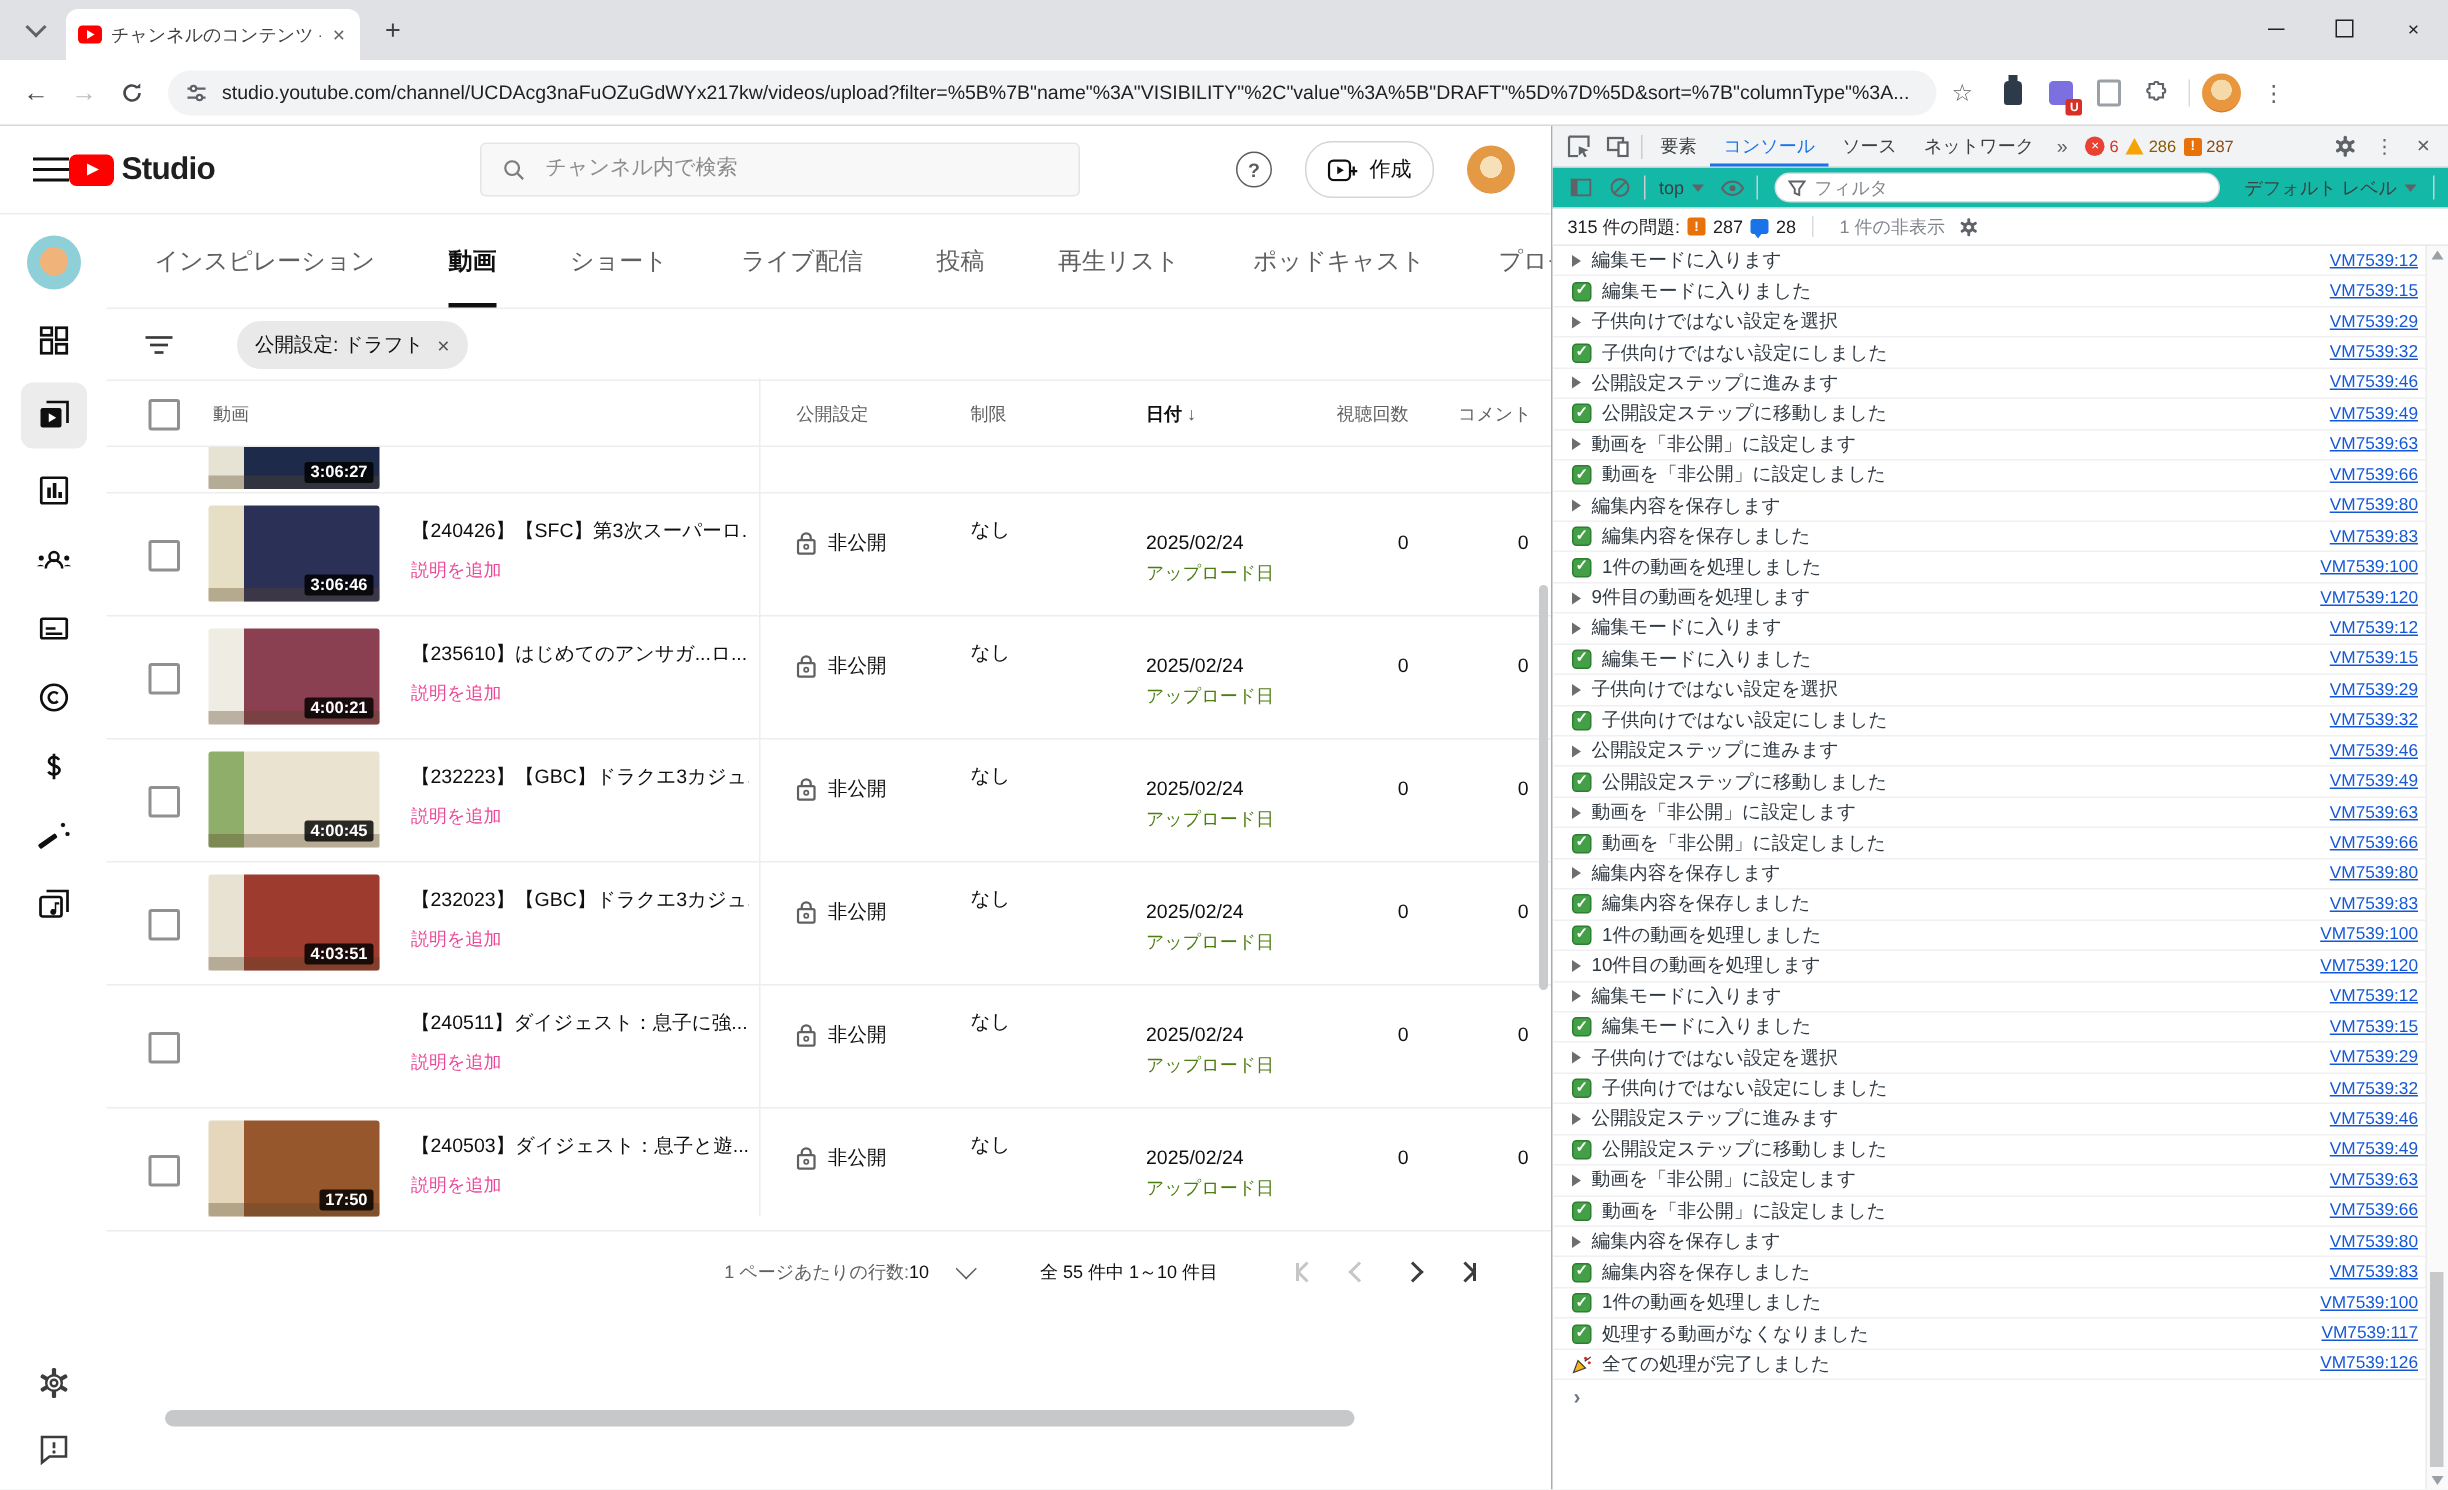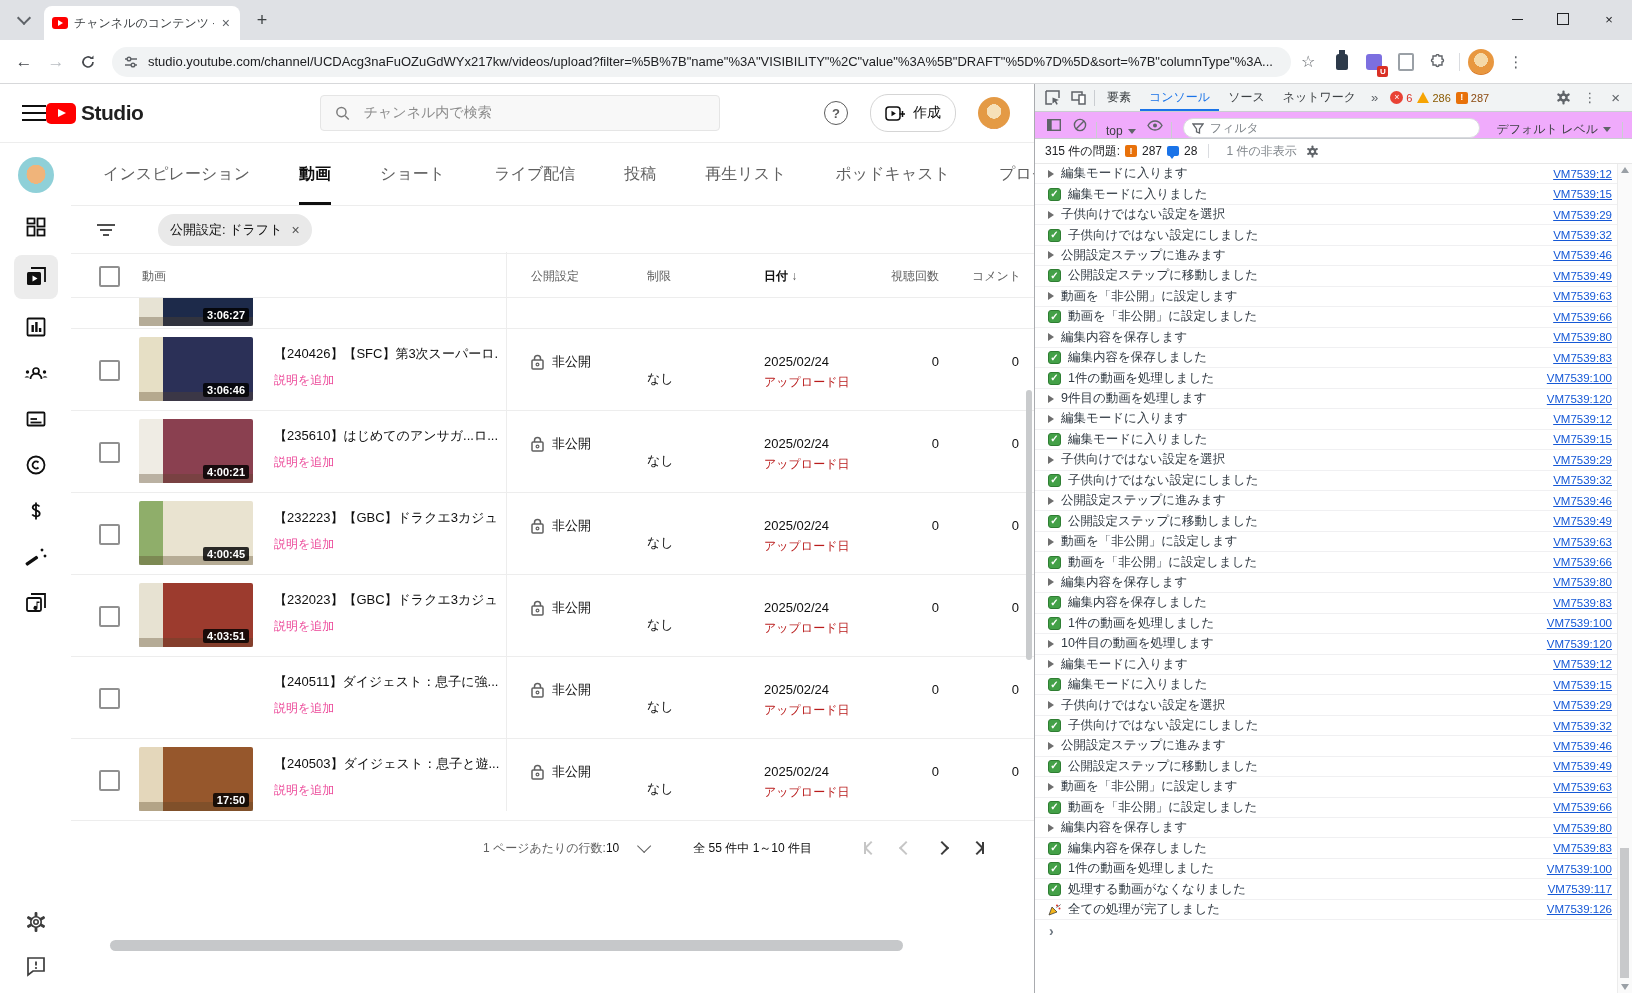--- a/index.html
+++ b/index.html
@@ -92,23 +92,23 @@
   .row-partial{position:relative;height:30px;border-bottom:1px solid #ededed;overflow:hidden;}
   .row .cb{position:absolute;left:28px;top:31px;}
   .thumb{position:absolute;left:68px;top:8px;width:114px;height:64px;border-radius:2px;background:linear-gradient(90deg,var(--tp,#ddd) 0 21%,var(--tb,#555) 21% 100%);}
   .thumb::after{content:"";position:absolute;left:0;bottom:0;width:100%;height:9px;background:rgba(90,70,40,.35);}
   .row-partial .thumb{top:-36px;}
   .dur{position:absolute;right:4px;bottom:4px;background:rgba(0,0,0,.82);color:#fff;font-size:11px;font-weight:bold;padding:1px 4px;border-radius:2px;z-index:2;}
   .cell-title{position:absolute;left:203px;top:16px;width:225px;}
   .vtitle{font-size:13px;color:#0f0f0f;white-space:nowrap;overflow:hidden;}
   .vdesc{font-size:12px;color:#ec4899;margin-top:9px;}
   .cell-vis{position:absolute;left:460px;top:24px;display:flex;align-items:center;gap:8px;font-size:13px;color:#0f0f0f;}
-  .cell-restr{position:absolute;left:576px;top:41px;font-size:13px;color:#0f0f0f;}
+  .cell-restr{position:absolute;left:576px;top:15px;font-size:13px;color:#0f0f0f;}
   .cell-date{position:absolute;left:693px;top:25px;font-size:13px;color:#0f0f0f;}
-  .date-sub{font-size:12px;color:#b91c1c;margin-top:5px;}
+  .date-sub{font-size:12px;color:#4d7c0f;margin-top:5px;}
   .cell-views{position:absolute;left:788px;top:25px;width:80px;text-align:right;font-size:13px;color:#0f0f0f;}
   .cell-comments{position:absolute;left:880px;top:25px;width:68px;text-align:right;font-size:13px;color:#0f0f0f;}
   .s-foot{height:54px;display:flex;align-items:center;justify-content:flex-end;font-size:12px;color:#0f0f0f;padding-right:38px;gap:0;}
   .foot-label{color:#606060;}
   .foot-val{}
   .foot-caret{margin-left:18px;width:9px;height:9px;border-right:1.6px solid #606060;border-bottom:1.6px solid #606060;transform:rotate(45deg) translateY(-3px);}
   .foot-range{margin-left:46px;}
   .pgnav{display:flex;align-items:center;margin-left:40px;gap:0;}
   .pgbtn{width:36px;height:24px;display:flex;align-items:center;justify-content:center;}
   .pg-ch{width:8px;height:8px;border-right:2px solid #3c3c3c;border-bottom:2px solid #3c3c3c;}
@@ -132,21 +132,21 @@
   .badge{display:flex;align-items:center;gap:3px;font-size:11px;white-space:nowrap;}
   .err-ico{width:13px;height:13px;border-radius:50%;background:#e94235;color:#fff;font-size:9px;display:flex;align-items:center;justify-content:center;line-height:1;}
   .badge.err{color:#d93025;}
   .warn-ico{width:0;height:0;border-left:6.5px solid transparent;border-right:6.5px solid transparent;border-bottom:11px solid #f6a404;position:relative;}
   .badge.warn{color:#8a5a00;}
   .iss-ico{width:12px;height:12px;border-radius:2px;background:#e8710a;color:#fff;font-size:9px;font-weight:bold;display:flex;align-items:center;justify-content:center;line-height:1;}
   .badge.iss{color:#8c4a10;}
   .dt-right{margin-left:auto;display:flex;align-items:center;}
   .dt-kebab{font-size:13px;color:#5f6368;padding:0 7px;}
   .dt-close{font-size:15px;color:#5f6368;padding:0 8px;}
-  .dt-bar2{height:26px;background:#f0abfc;border-bottom:1px solid #cacdd1;display:flex;align-items:flex-end;padding:0 6px;flex:0 0 auto;}
+  .dt-bar2{height:26px;background:#14b8a6;border-bottom:1px solid #cacdd1;display:flex;align-items:center;padding:0 6px;flex:0 0 auto;}
   .ctx{font-size:12px;color:#3c4043;display:flex;align-items:center;gap:5px;padding:0 6px;white-space:nowrap;}
   .caret-dn{width:0;height:0;border-left:4px solid transparent;border-right:4px solid transparent;border-top:5px solid #5f6368;}
   .filterbox{flex:1;height:18px;background:#fff;border:1px solid #d9dbdf;border-radius:10px;display:flex;align-items:center;padding:0 8px;gap:6px;margin:0 8px;min-width:0;}
   .filterbox span{font-size:12px;color:#80868b;white-space:nowrap;}
   .lvl{font-size:12px;color:#3c4043;display:flex;align-items:center;gap:5px;padding:0 8px;white-space:nowrap;}
   .dt-issues{height:24px;background:#fff;border-bottom:1px solid #e8e8e8;display:flex;align-items:center;padding:0 10px;font-size:12px;color:#202124;gap:5px;flex:0 0 auto;}
   .chat-ico{width:12px;height:10px;background:#1a73e8;border-radius:2px;position:relative;}
   .chat-ico::after{content:"";position:absolute;left:2px;bottom:-3px;border-left:3px solid transparent;border-right:3px solid transparent;border-top:4px solid #1a73e8;}
   .iss-hidden{color:#80868b;margin-left:6px;}
   .dt-issep{width:1px;height:14px;background:#dadce0;margin:0 6px;}

